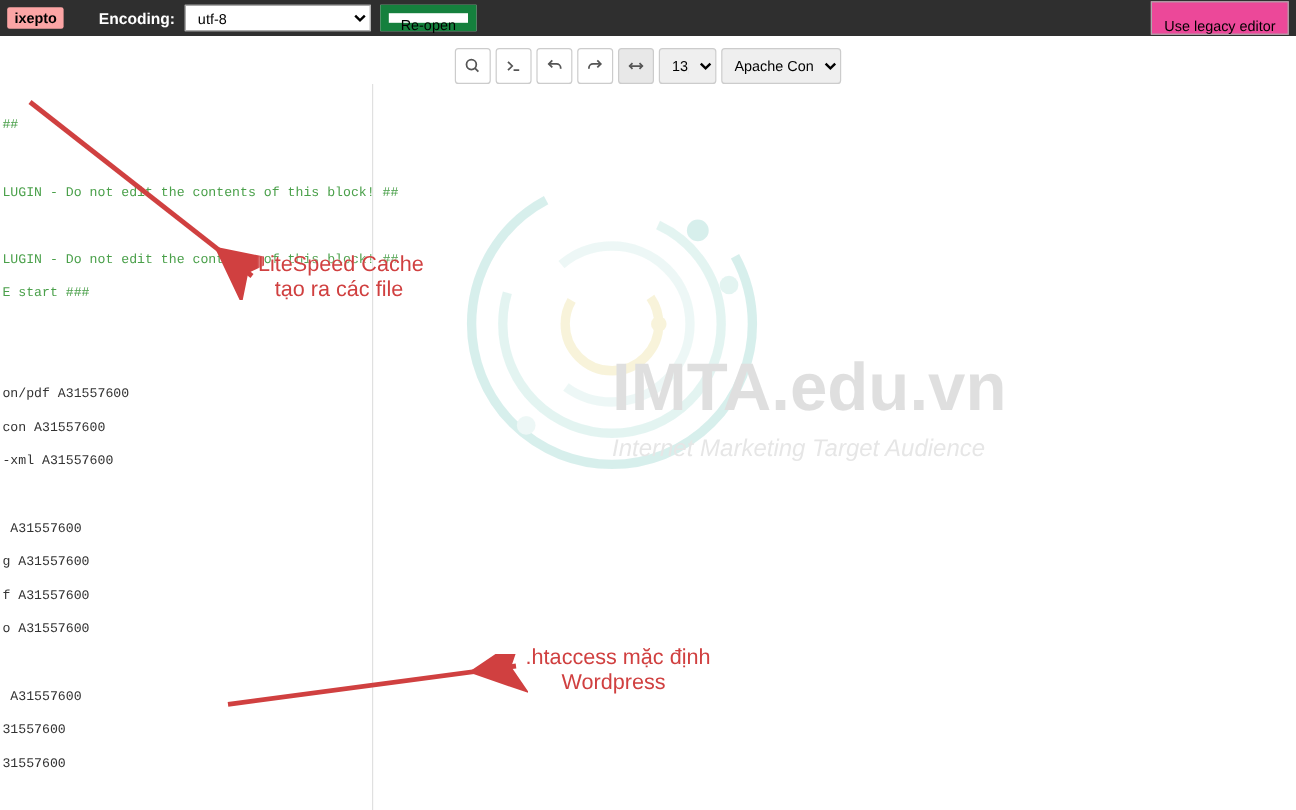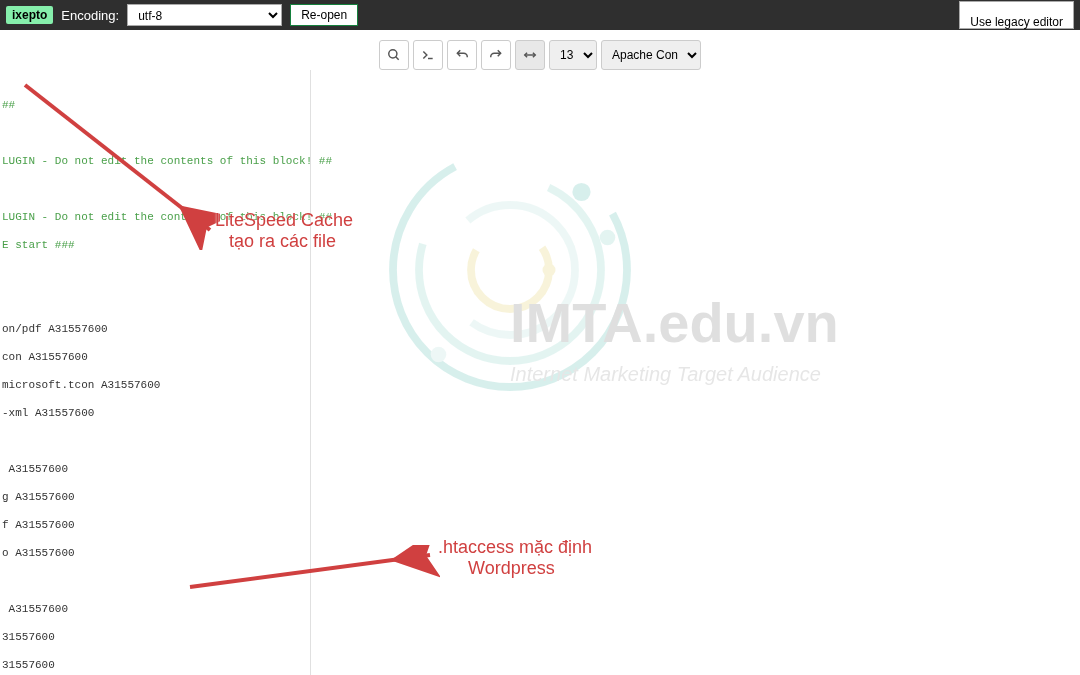--- a/index.html
+++ b/index.html
@@ -1,23 +1,23 @@
 <!DOCTYPE html>
 <html><head>
 <meta charset="utf-8">
 <style>
 * { margin: 0; padding: 0; box-sizing: border-box; }
 body { font-family: Arial, sans-serif; background: #fff; width: 1080px; height: 675px; overflow: hidden; position: relative; }
 
 .top-bar { background: #2f2f2f; height: 30px; display: flex; align-items: center; padding: 0 6px; gap: 8px; }
-.logo-box { background: #86efac; color: #000; font-weight: bold; padding: 2px 6px; font-size: 12px; border-radius: 2px; }
-.encoding-label { color: #fff; font-size: 13px; font-weight: normal; }
+.logo-box { background: #fca5a5; color: #000; font-weight: bold; padding: 2px 6px; font-size: 12px; border-radius: 2px; }
+.encoding-label { color: #fff; font-size: 13px; font-weight: bold; margin-left: 21px; }
 .encoding-select { background: #fff; border: 1px solid #aaa; padding: 3px 6px; font-size: 12px; width: 155px; height: 22px; }
-.reopen-btn { background: #fff; border: 1px solid #15803d; padding: 3px 10px; font-size: 12px; cursor: pointer; height: 22px; }
-.legacy-btn { background: #ffffff; border: 1px solid #aaa; padding: 13px 10px; font-size: 12px; cursor: pointer; margin-left: auto; height: 22px; }
+.reopen-btn { background: #fff; border: 7px solid #15803d; padding: 3px 10px; font-size: 12px; cursor: pointer; height: 22px; }
+.legacy-btn { background: #ec4899; border: 1px solid #aaa; padding: 13px 10px; font-size: 12px; cursor: pointer; margin-left: auto; height: 22px; }
 
 .toolbar { display: flex; justify-content: center; align-items: center; gap: 4px; padding: 10px 0; }
 .tool-btn { width: 30px; height: 30px; border: 1px solid #ccc; background: #fff; display: flex; align-items: center; justify-content: center; cursor: pointer; border-radius: 3px; font-size: 14px; }
 .tool-btn.active { background: #e8e8e8; }
 .tool-select { height: 30px; border: 1px solid #ccc; padding: 0 6px; font-size: 12px; border-radius: 3px; }
 .tool-select.lang { width: 100px; }
 .tool-select.fs { width: 48px; }
 
 .editor-area { position: relative; padding: 4px 0 0 2px; font-family: 'Courier New', monospace; font-size: 11px; line-height: 14px; white-space: pre; color: #333; }
 .editor-area .line { height: 14px; }
@@ -113,21 +113,20 @@
 <div class="line green">##</div>
 <div class="line"></div>
 <div class="line green">LUGIN - Do not edit the contents of this block! ##</div>
 <div class="line"></div>
 <div class="line green">LUGIN - Do not edit the contents of this block! ##</div>
 <div class="line green">E start ###</div>
 <div class="line"></div>
 <div class="line"></div>
 <div class="line black">on/pdf A31557600</div>
 <div class="line black">con A31557600</div>
-<div class="line black">microsoft.tcon A31557600</div>
 <div class="line black">-xml A31557600</div>
 <div class="line"></div>
 <div class="line black"> A31557600</div>
 <div class="line black">g A31557600</div>
 <div class="line black">f A31557600</div>
 <div class="line black">o A31557600</div>
 <div class="line"></div>
 <div class="line black"> A31557600</div>
 <div class="line black">31557600</div>
 <div class="line black">31557600</div>

